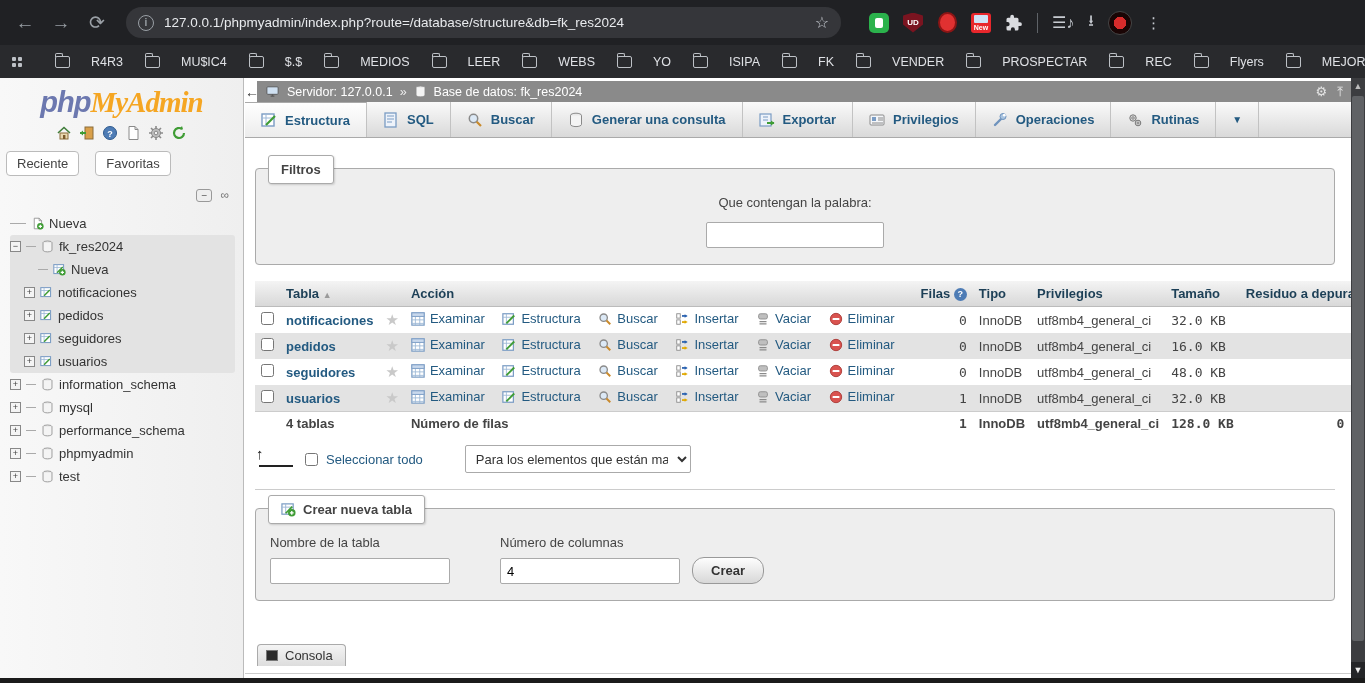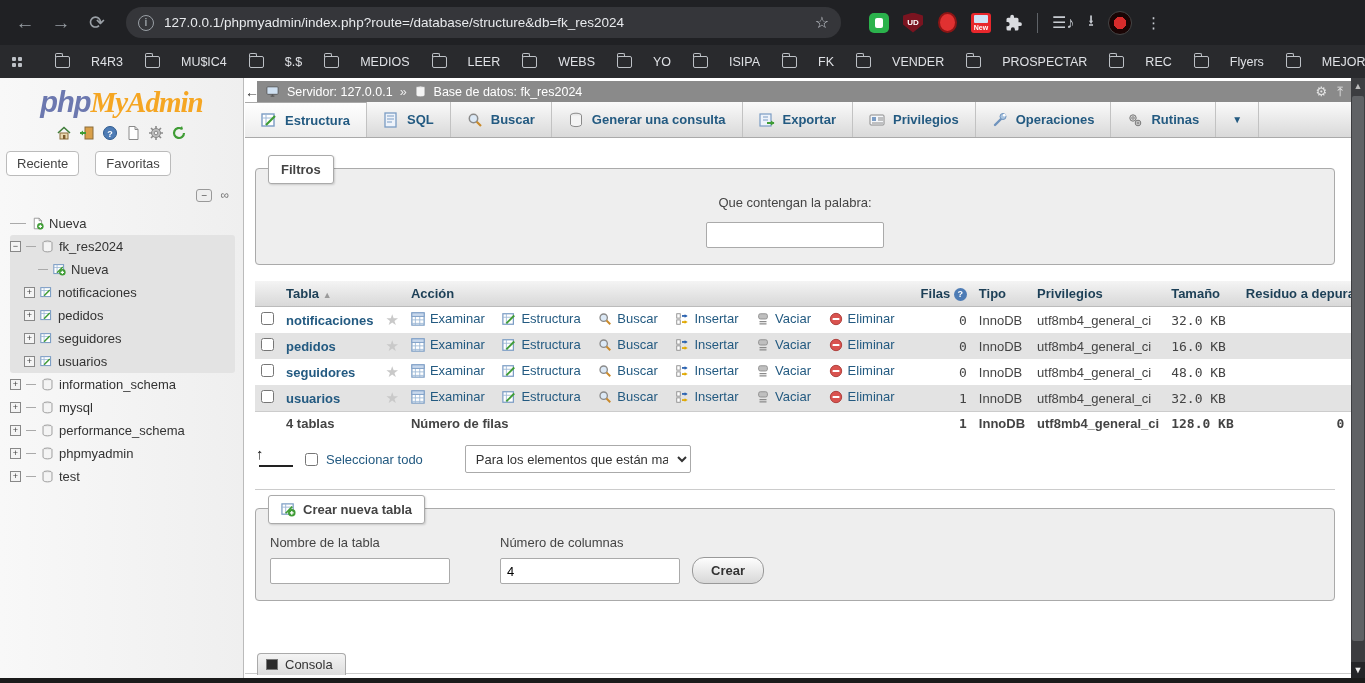--- a/index.html
+++ b/index.html
@@ -124,21 +124,21 @@
   .printrow { display:flex; gap:18px; margin-top:18px; align-items:center; }
 
   .create-fs { margin-top:26px; }
   .cform { display:flex; gap:50px; align-items:flex-end; color:#444; }
   .cfield label { display:block; margin-bottom:8px; }
   .cname { width:180px; }
   .ccols { width:180px; }
   .crear-btn { border:1px solid #999; border-radius:12px; background:linear-gradient(#fdfdfd,#d8d8d8);
     font-weight:bold; color:#333; padding:5px 18px; font-size:13px; margin-left:12px; font-family:"Liberation Sans",sans-serif; }
 
-  .console-tab { position:absolute; left:12px; bottom:3px; background:linear-gradient(#f4f4f4,#ddd);
+  .console-tab { position:absolute; left:12px; bottom:12px; background:linear-gradient(#f4f4f4,#ddd);
     border:1px solid #aaa; border-bottom:none; border-radius:4px 4px 0 0; padding:3px 12px 3px 8px;
     display:flex; align-items:center; gap:7px; color:#333; font-size:13px; }
   .console-ic { width:12px; height:11px; background:#2b2b2b; border:1px solid #777; }
   .content-topline { position:absolute; left:0; bottom:4px; width:1106px; border-top:1px solid #ccc; }
 
   
   .pscroll { position:absolute; right:0; top:0; width:14px; height:600px; background:#3c3d40; }
   .pscroll .up, .pscroll .down { position:absolute; left:0; width:14px; height:16px; color:#bdbdbd;
     font-size:9px; text-align:center; line-height:16px; }
   .pscroll .up { top:0; }

